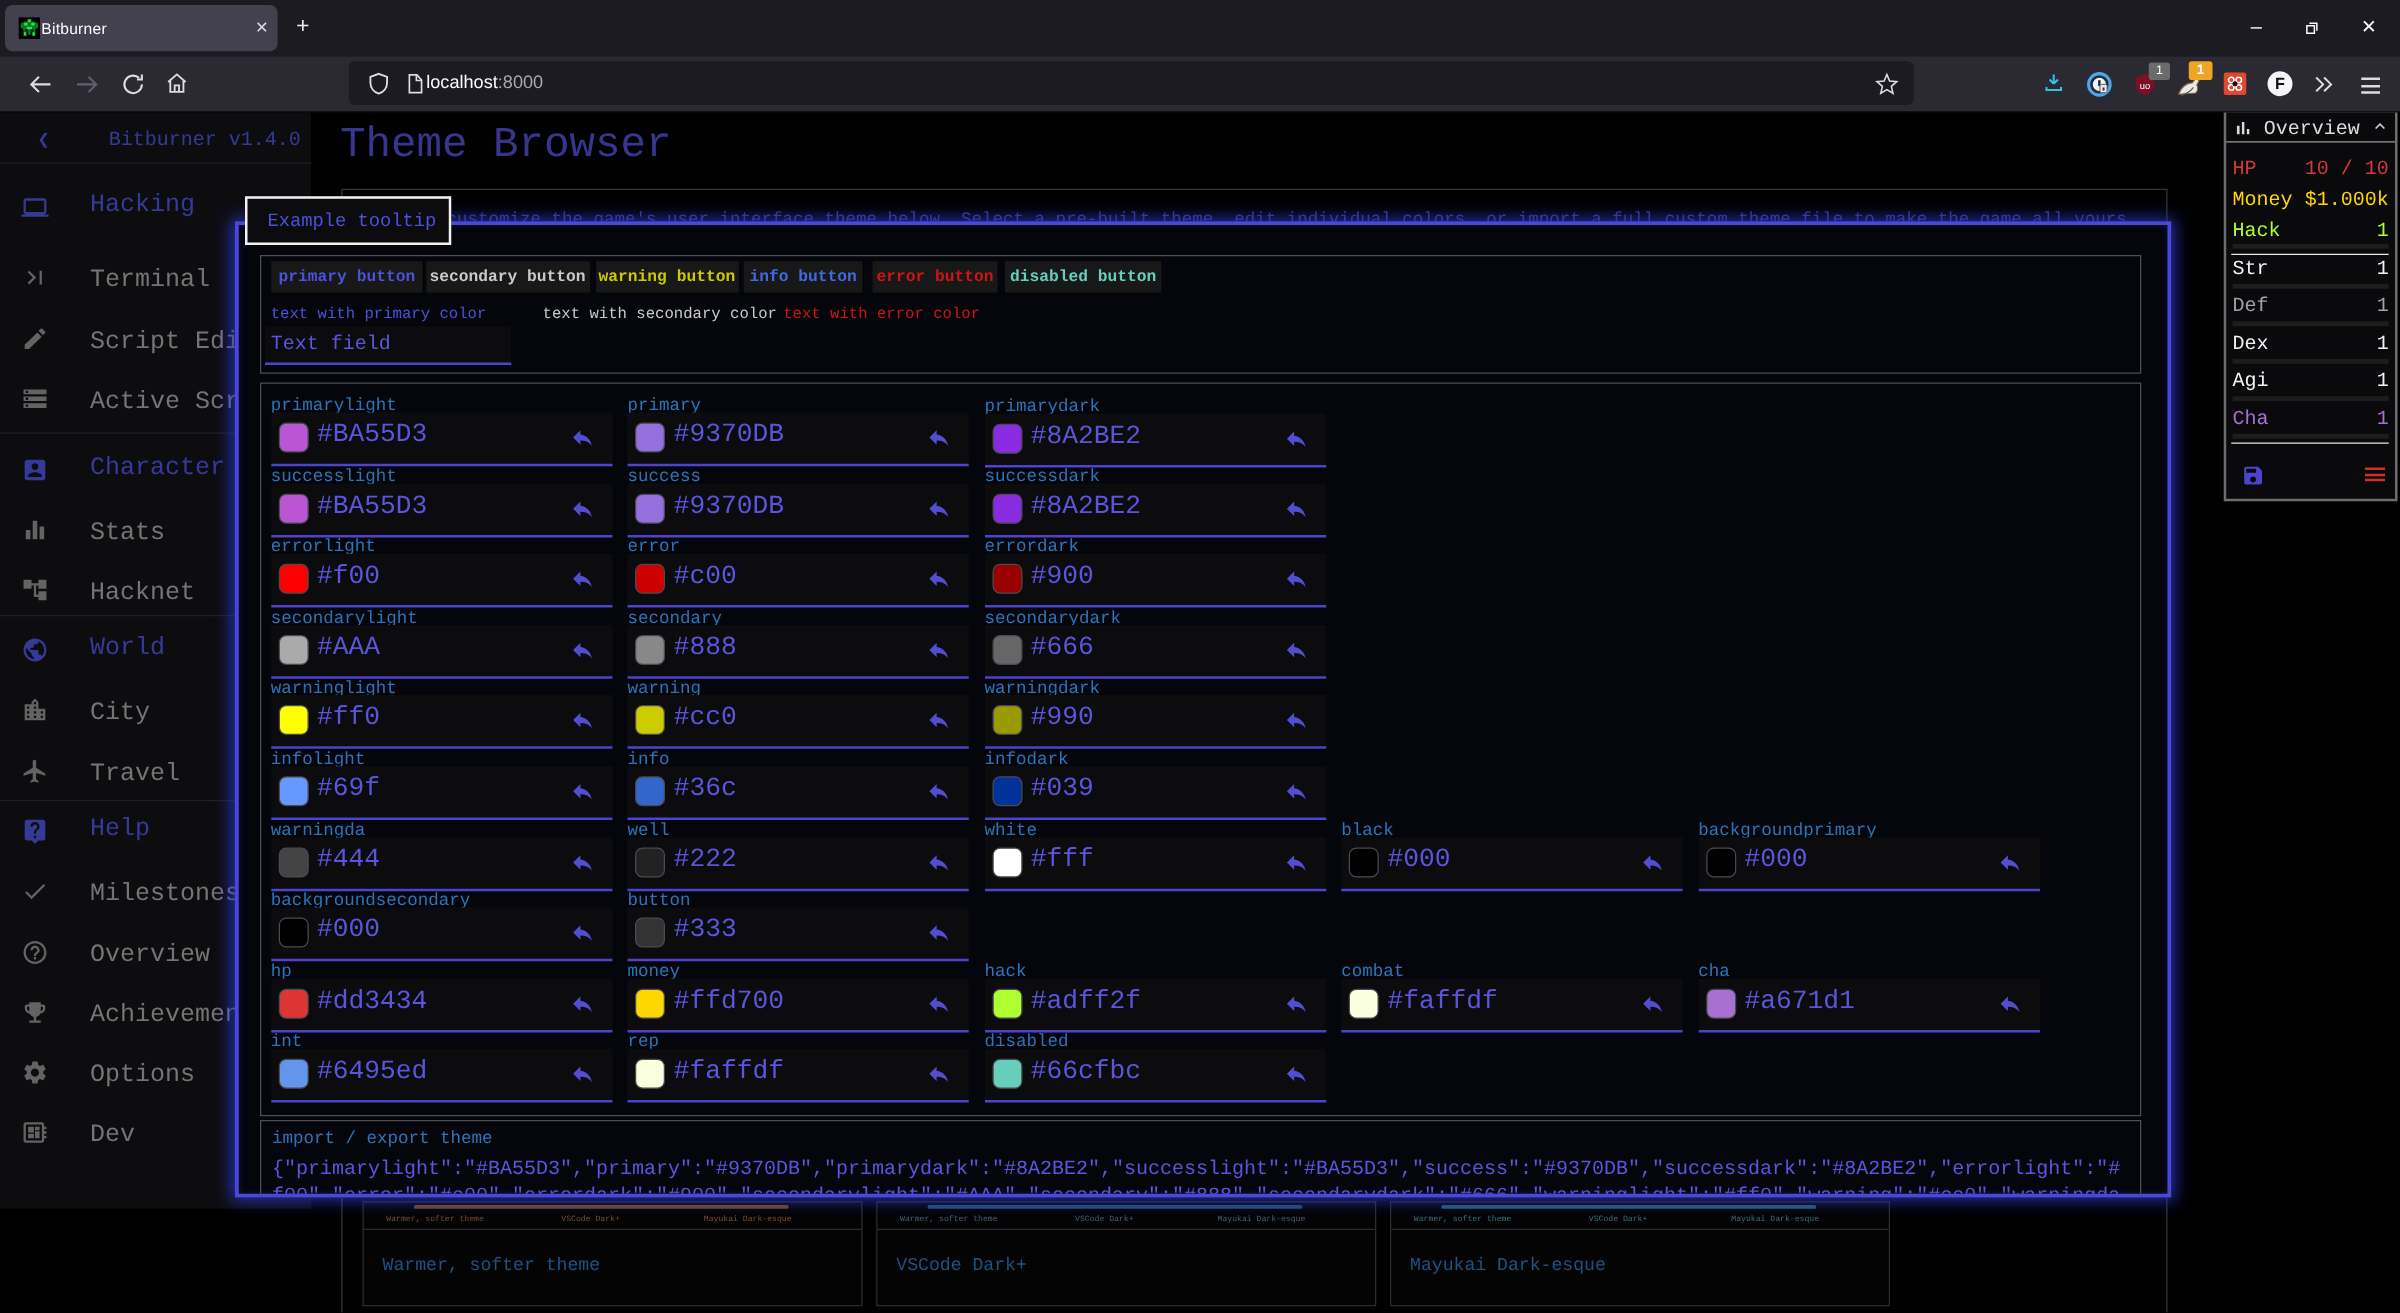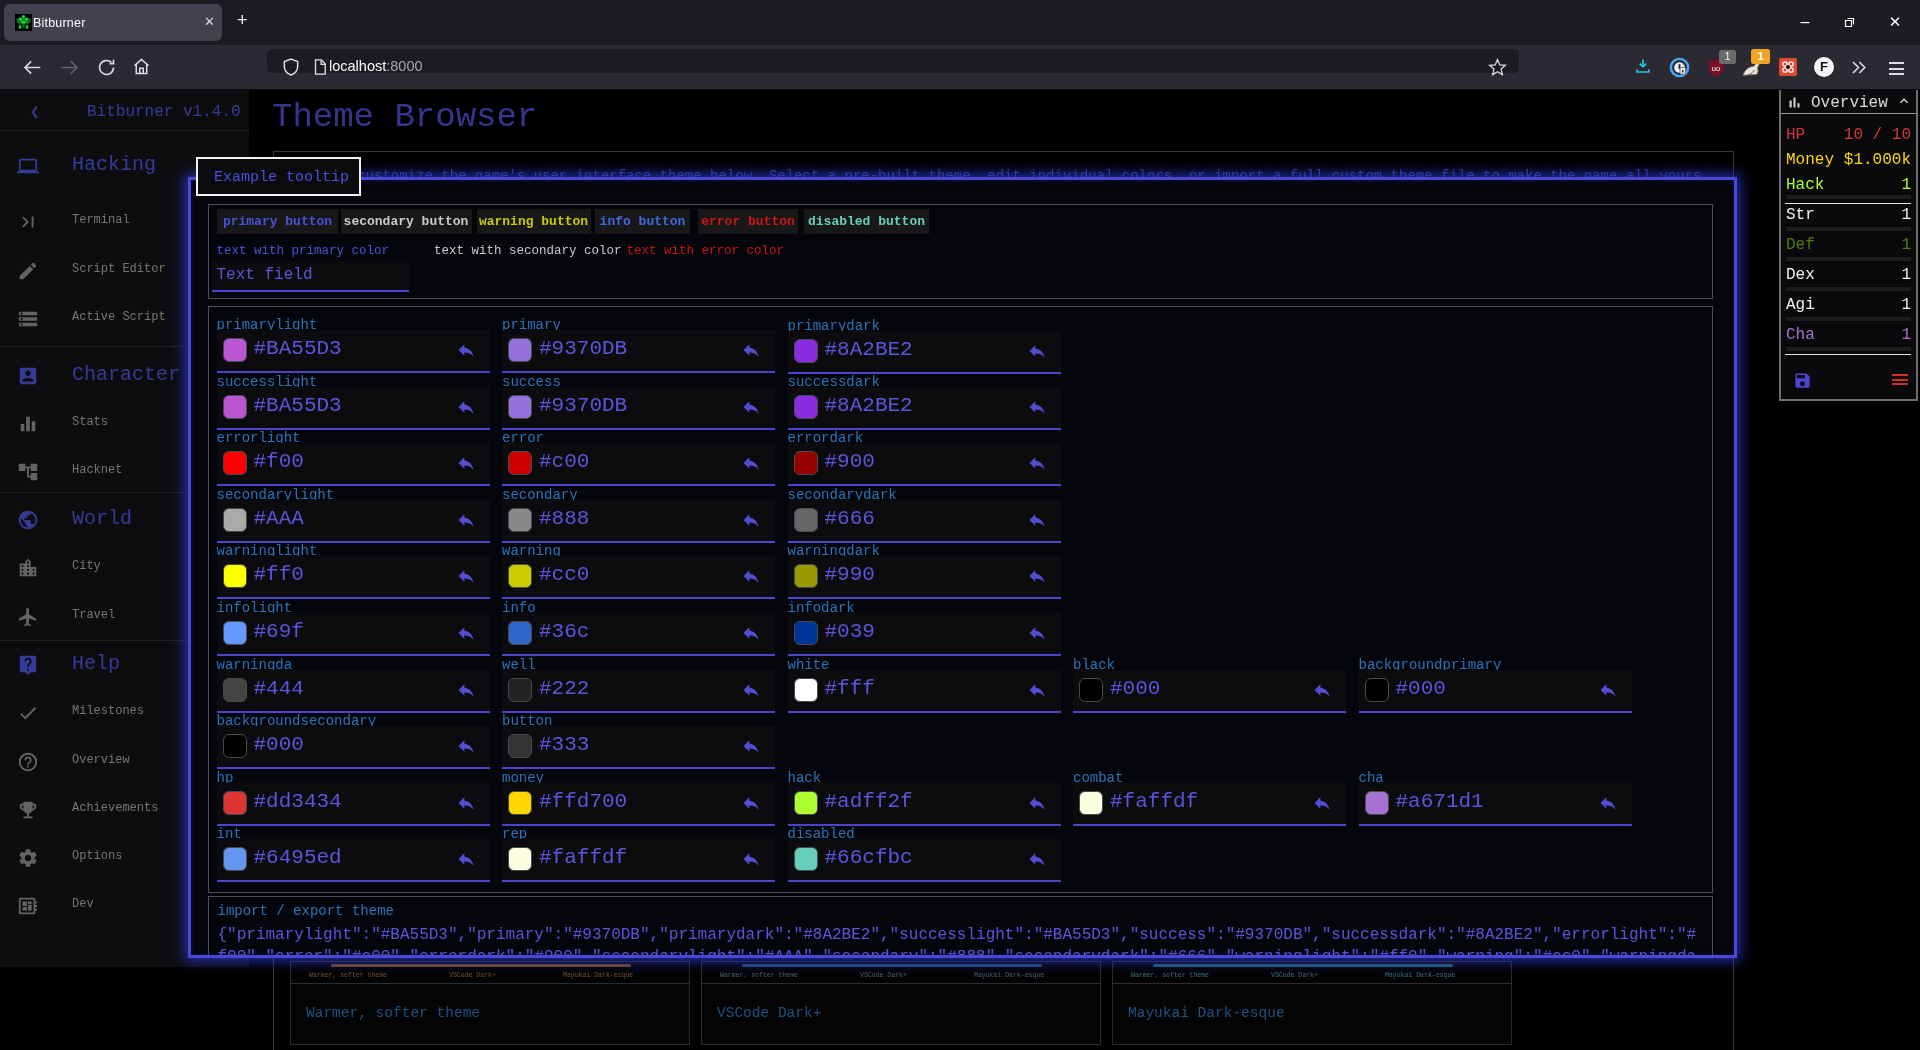--- a/index.html
+++ b/index.html
@@ -7,34 +7,34 @@
 
 #tabbar{position:absolute;left:0;top:0;width:1920px;height:45px;background:#1c1b22;font-family:"Liberation Sans",sans-serif;}
 #tab{position:absolute;left:4px;top:4px;width:218px;height:37px;background:#42414d;border-radius:6px;}
 #fav{position:absolute;left:11px;top:10px;width:17px;height:17px;background:#000;}
 #tabtitle{position:absolute;left:29px;top:12px;color:#fbfbfe;font-size:12.5px;font-weight:400;letter-spacing:0.2px;}
 #tabx{position:absolute;left:200px;top:10px;color:#d7d7df;font-size:13px;font-weight:400;}
 #newtab{position:absolute;left:237px;top:10px;color:#e8e8ee;font-size:18px;font-weight:300;}
 .winctl{position:absolute;top:0;width:46px;height:44px;color:#fbfbfe;text-align:center;line-height:44px;font-size:15px;}
 #navbar{position:absolute;left:0;top:45px;width:1920px;height:45px;background:#2b2a33;border-bottom:1px solid #0a0a0e;font-family:"Liberation Sans",sans-serif;}
 .navic{position:absolute;}
-#urlbar{position:absolute;left:267px;top:4px;width:1252px;height:24px;background:#1c1b22;border-radius:5px;}
+#urlbar{position:absolute;left:279px;top:4px;width:1252px;height:35px;background:#1c1b22;border-radius:5px;}
 #urltext{position:absolute;left:62px;top:9px;font-size:14.5px;color:#fbfbfe;}
 #urltext span{color:#a8a7b0;}
 
 #app{position:absolute;left:0;top:90px;width:1920px;height:960px;background:#000;overflow:hidden;}
 #backdrop{position:absolute;left:0;top:0;width:1920px;height:960px;background:rgba(0,0,0,0.30);z-index:5;}
 
 #sidebar{position:absolute;left:0;top:0;width:249px;height:877px;background:#131318;z-index:1;}
 #sbchev{position:absolute;left:30px;top:12px;color:#4d54d8;font-size:16px;}
 #sbtitle{position:absolute;left:87px;top:13px;color:#4d54d8;font-size:16px;}
 .sbdiv{position:absolute;left:0;width:249px;height:0;border-top:1px solid #2e2e34;}
 .sbi{position:absolute;left:0;width:249px;height:48px;}
 .sbic{position:absolute;left:17px;top:13px;width:22px;height:22px;fill:#8f8f8f;}
-.sblab{position:absolute;left:72px;top:15px;font-size:12px;color:#a6a6a6;}
+.sblab{position:absolute;left:72px;top:15px;font-size:20px;color:#a6a6a6;}
 .sbi.act .sbic{fill:#4d54d8;}
 .sbi.act .sblab{color:#4d54d8;font-size:20px;top:11px;}
 
 #heading{position:absolute;left:272px;top:8px;font-size:34px;color:#4f4ccb;z-index:1;}
 #contentbox{position:absolute;left:273px;top:61px;width:1461px;height:1000px;border:1px solid #4e4e55;z-index:1;}
 #desc{position:absolute;left:16px;top:16px;font-size:14px;color:#4e53c8;width:1420px;white-space:nowrap;overflow:hidden;}
 .card{position:absolute;top:809px;width:400px;height:84px;border:1px solid #3f3f46;background:#060607;}
 .cardprev{position:absolute;left:0;top:0;width:398px;height:22px;border-bottom:1px solid #3f3f46;overflow:hidden;}
 .cardname{position:absolute;left:15px;top:43px;font-size:14.5px;color:#2d74b9;}
 .minibar{position:absolute;height:3px;border-radius:2px;top:2px;}
@@ -713,21 +713,21 @@
           <path d="M7.41 15.41L12 10.83l4.59 4.58L18 14l-6-6-6 6z"></path>
         </svg>
   </div>
   <div class="ovrow" style="top:36px;color:#d23a3a;">HP<span class="v">10&nbsp;/&nbsp;10</span></div>
   <div class="ovrow" style="top:61px;color:#ffd700;">Money<span class="v">$1.000k</span></div>
   <div class="ovrow" style="top:86px;color:#adff2f;">Hack<span class="v">1</span></div>
   <div class="ovbar" style="top:105px;"></div>
   <div class="ovdiv" style="top:113px;"></div>
   <div class="ovrow" style="top:116px;color:#f2f2f2;">Str<span class="v">1</span></div>
   <div class="ovbar" style="top:137px;"></div>
-  <div class="ovrow" style="top:146px;color:#4d7c0f;">Def<span class="v">1</span></div>
+  <div class="ovrow" style="top:146px;color:#a3a3a3;">Def<span class="v">1</span></div>
   <div class="ovbar" style="top:167px;"></div>
   <div class="ovrow" style="top:176px;color:#f2f2f2;">Dex<span class="v">1</span></div>
   <div class="ovbar" style="top:197px;"></div>
   <div class="ovrow" style="top:206px;color:#f2f2f2;">Agi<span class="v">1</span></div>
   <div class="ovbar" style="top:227px;"></div>
   <div class="ovrow" style="top:236px;color:#a671d1;">Cha<span class="v">1</span></div>
   <div class="ovbar" style="top:257px;"></div>
   <div class="ovdiv" style="top:264px;"></div>
   <svg id="ovsave" viewBox="0 0 24 24">
         <path d="M17 3H5c-1.11 0-2 .9-2 2v14c0 1.1.89 2 2 2h14c1.1 0 2-.9 2-2V7l-4-4zm-5 16c-1.66 0-3-1.34-3-3s1.34-3 3-3 3 1.34 3 3-1.34 3-3 3zm3-10H5V5h10v4z"></path>

